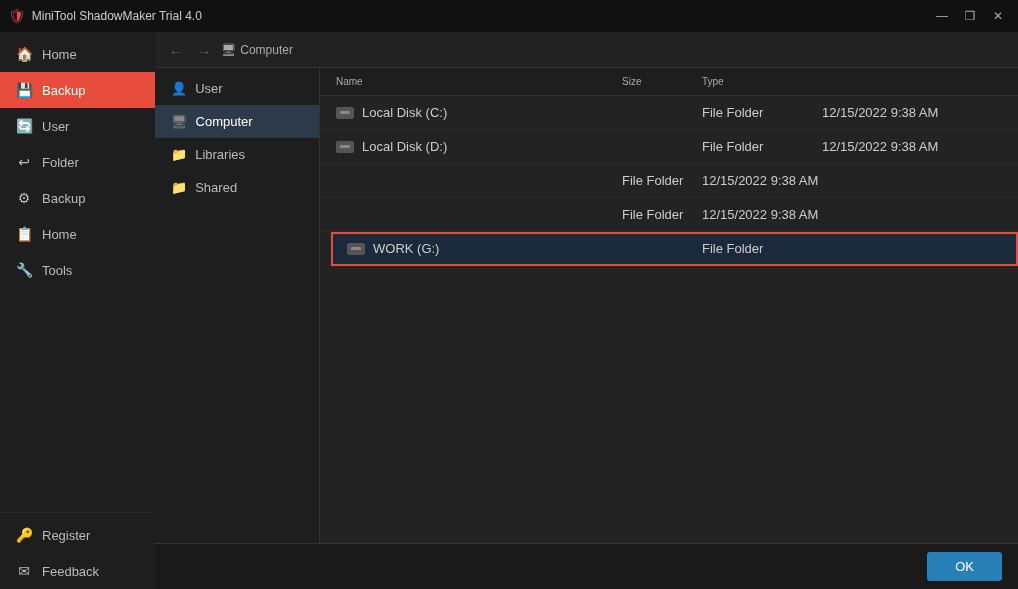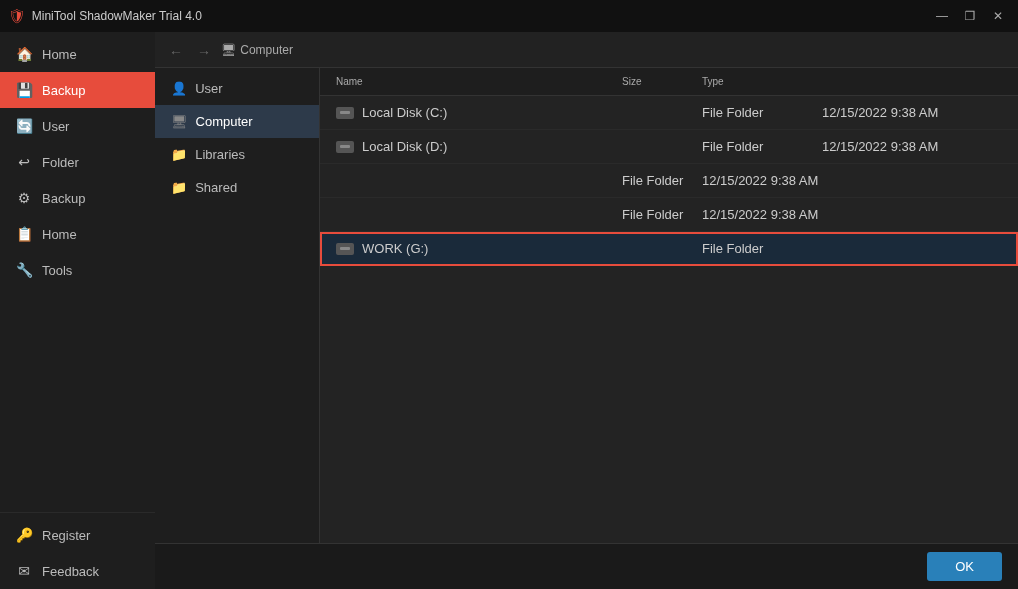--- a/index.html
+++ b/index.html
@@ -181,20 +181,21 @@
       grid-template-columns: 1fr 80px 120px 180px;
       padding: 9px 16px;
       border-bottom: 1px solid #2a2a2a;
       cursor: pointer;
       align-items: center;
     }
     .file-row.selected {
       background: #1a2a3a;
       outline: 2px solid #e74c3c;
       outline-offset: -2px;
+      margin-left: 11px;
     }
     .file-row .name-cell {
       display: flex;
       align-items: center;
       gap: 8px;
     }
     .drive-icon {
       display: inline-flex;
       align-items: center;
       justify-content: center;

